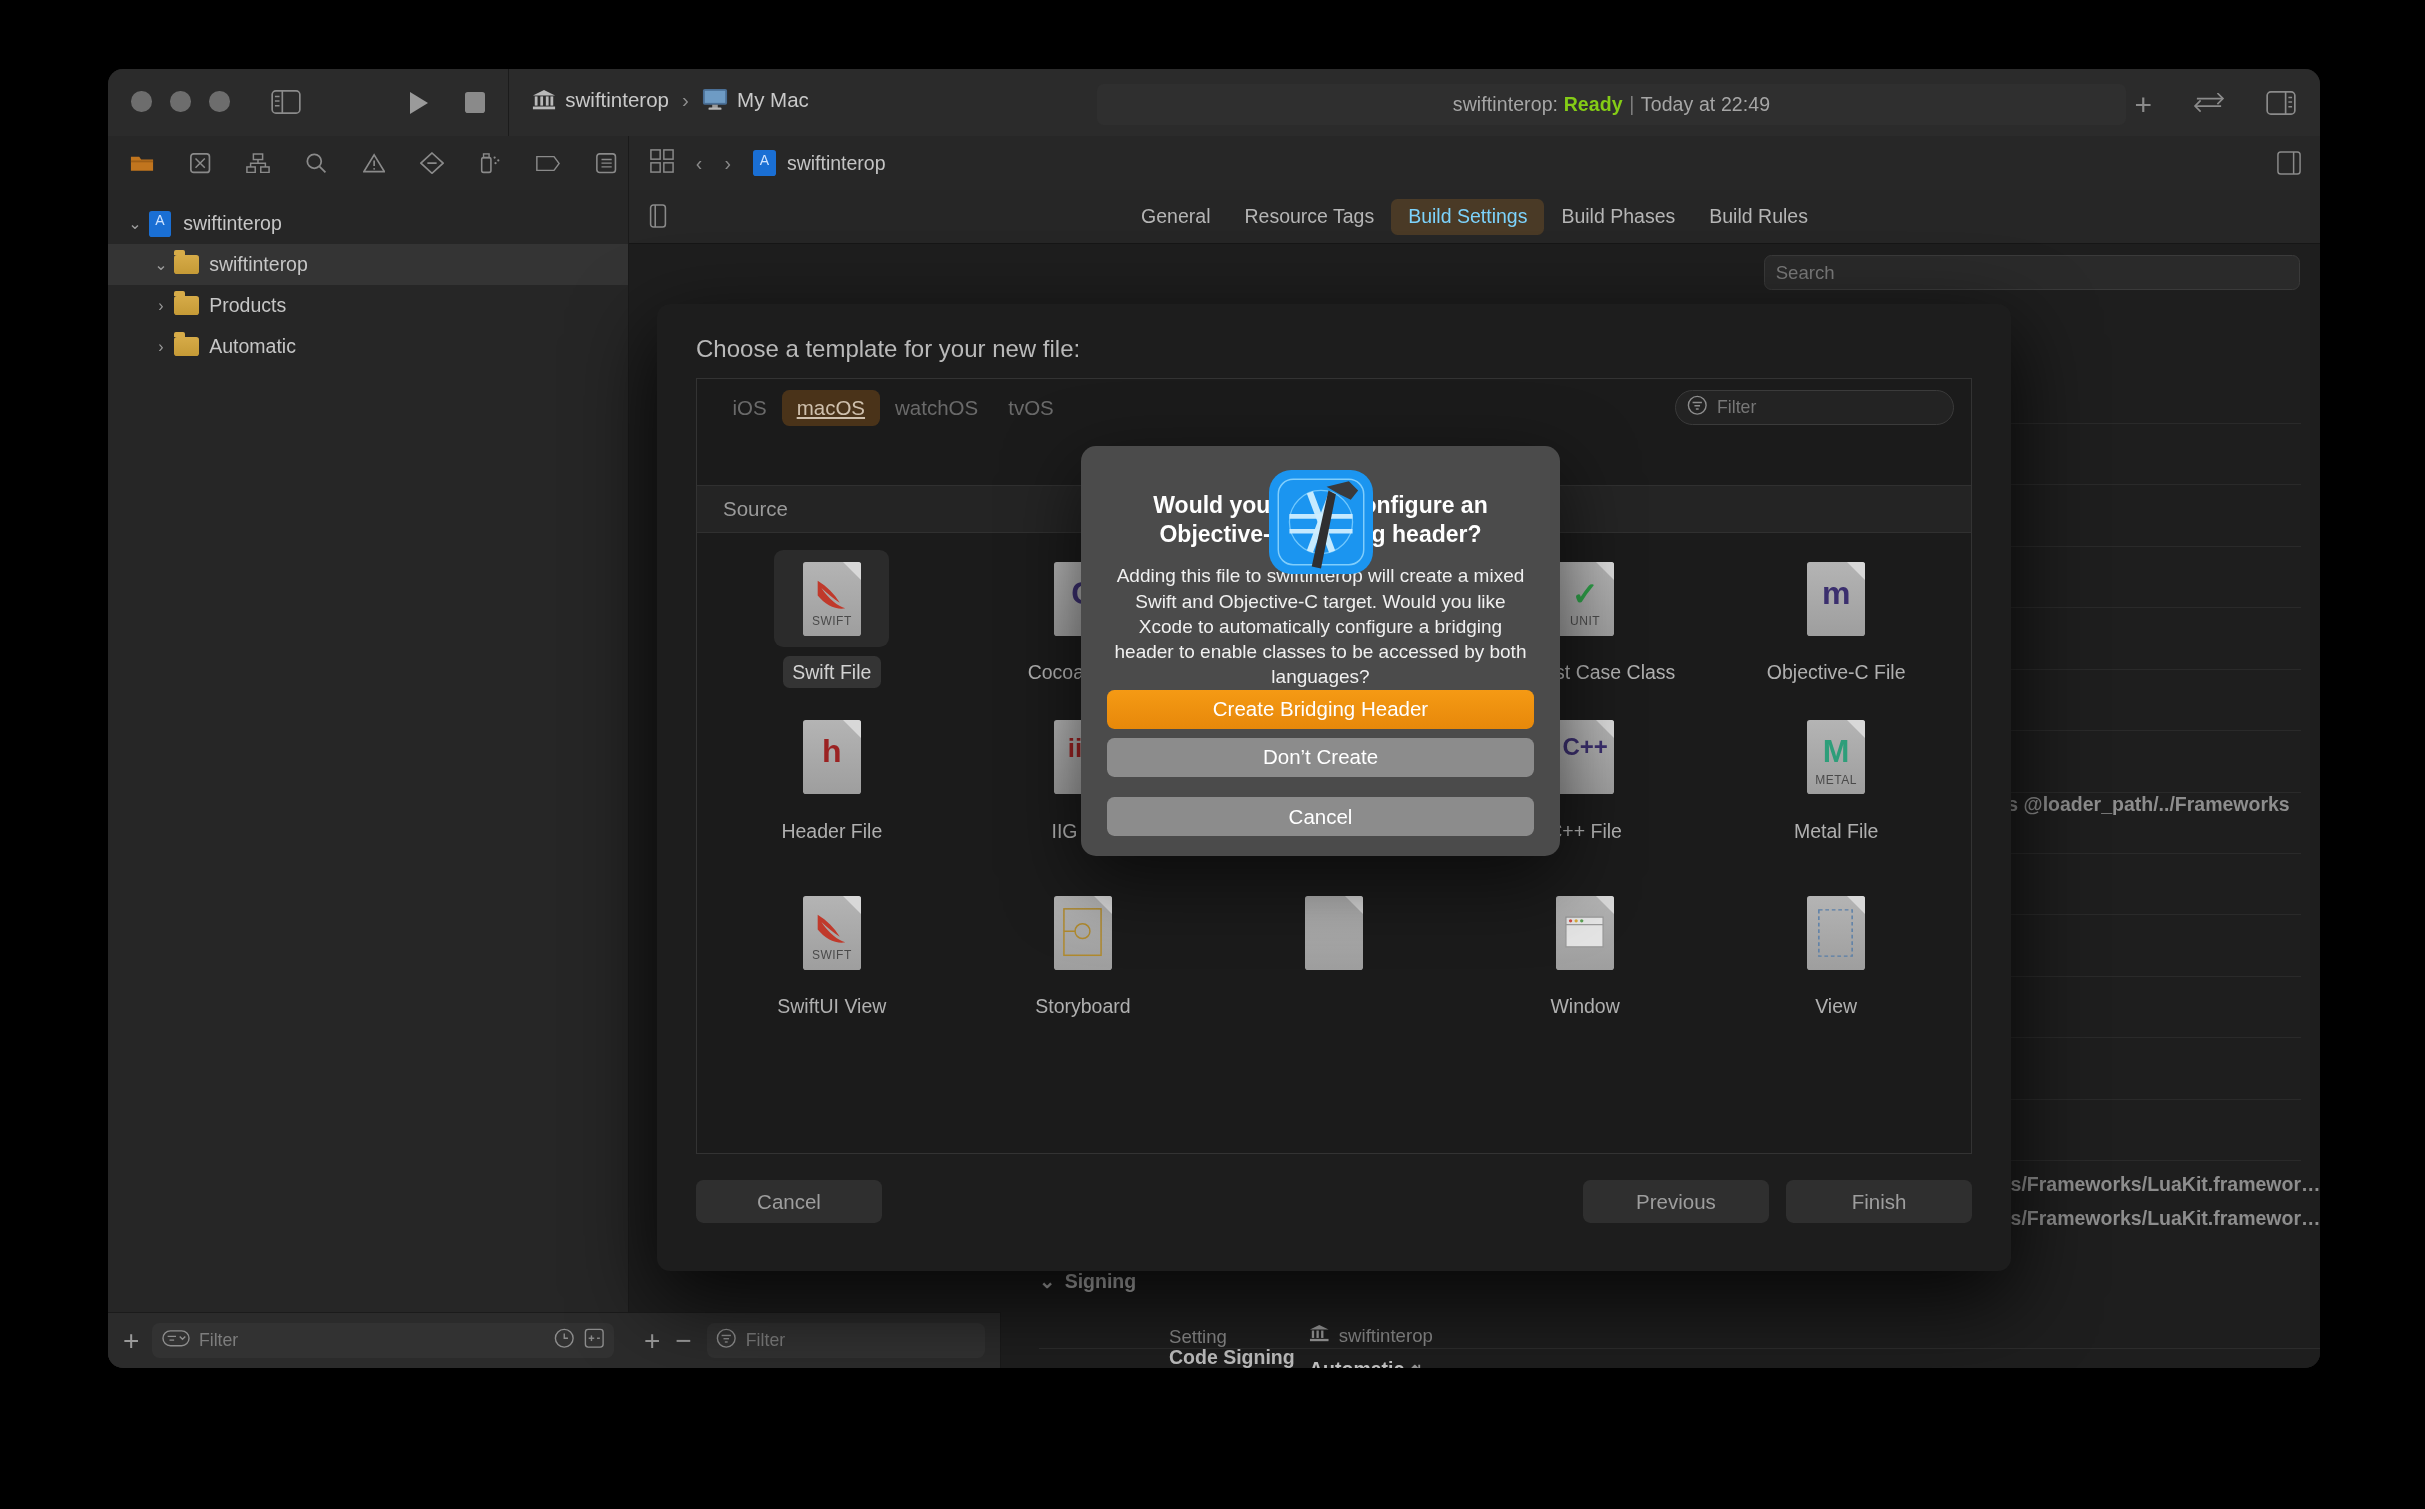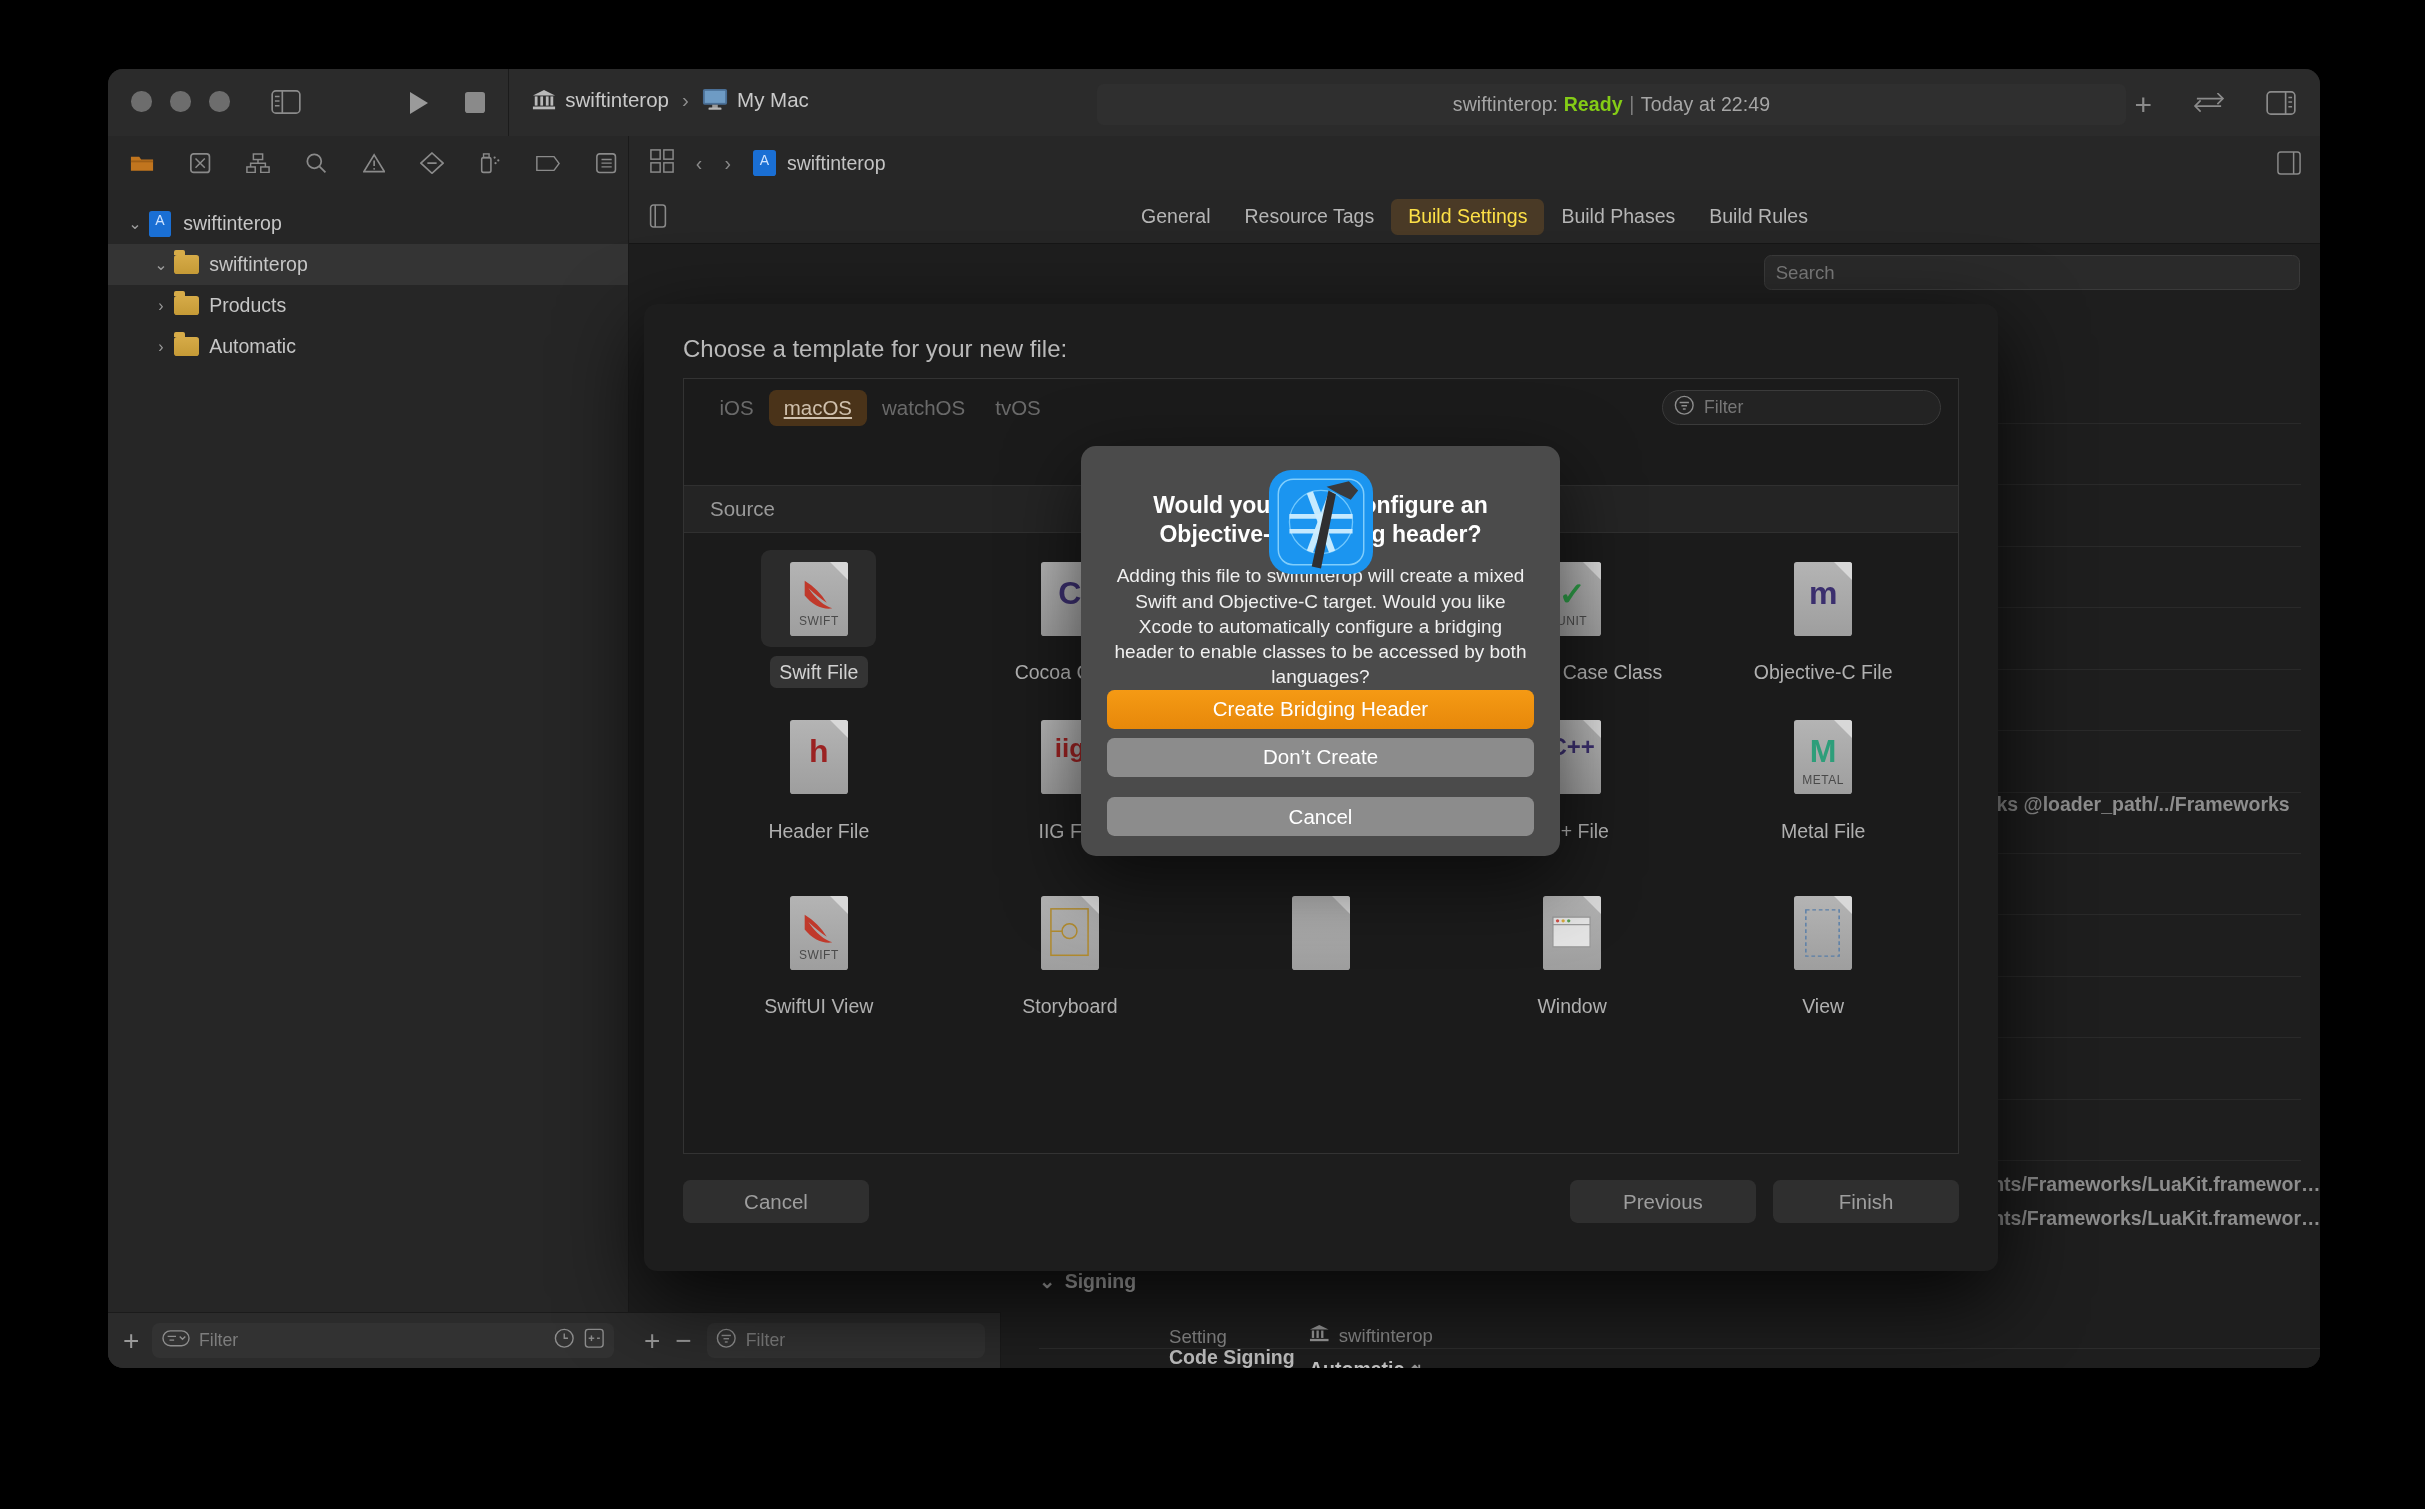--- a/index.html
+++ b/index.html
@@ -75,21 +75,21 @@
   .nav-filterbar { position:absolute; left:0; bottom:0; width:521px; height:56px; background:#2b2b2b; border-top:0.9px solid #1b1b1b; display:flex; align-items:center; gap: 13px; padding: 0 15px; }
   .plus-ic { color:#9a9a9a; font-size: 28px; line-height:1; }
   .filter-field { flex:1; height: 35px; background:#323232; border-radius: 7.4px; display:flex; align-items:center; gap: 9.3px; padding: 0 9.3px; color:#7d7d7d; font-size:17.7px; }
   .filter-field .tail { margin-left:auto; display:flex; gap:9.3px; color:#8d8d8d; }
 
   
   .editor { position:absolute; left:521px; top:121px; right:0; bottom:0; background:#1e1e1e; }
   .tabbar { height: 54px; background:#262626; display:flex; align-items:center; justify-content:center; gap:0; position:relative; border-bottom:0.9px solid #161616;}
   .tabbar .lead { position:absolute; left: 17px; top: 13px; color:#8a8a8a; }
   .tab { font-size:19.5px; color:#b5b5b5; padding: 6.5px 17px; border-radius:6.5px; }
-  .tab.active { background:#4a3a26; color:#fde047; }
+  .tab.active { background:#4a3a26; color:#7dd3fc; }
 
   .search-row { height: 58px; position:relative; }
   .search-field { position:absolute; right: 20.5px; top: 11.2px; width: 536px; height: 35px; background:#2a2a2a; border:0.9px solid #3a3a3a; border-radius: 7.4px; color:#7a7a7a; font-size:18.6px; display:flex; align-items:center; padding-left: 11.2px; }
 
   .bs-rows { position:absolute; left:0; right:0; top: 112px; bottom: 56px; }
   .bs-line { position:absolute; left: 34px; right: 18.6px; height:0.9px; background:#2a2a2a; }
   .bs-val { position:absolute; color:#8d8d8d; font-size: 19.5px; font-weight: bold; white-space:nowrap; }
 
   .signing-head { position:absolute; left: 931px; top: 1201px; color:#c8c8c8; font-size:19.5px; font-weight:bold; display:flex; align-items:center; gap:9.3px;}
   .sig-table { position:absolute; left: 931px; right: 0; top: 1238px; }
@@ -99,21 +99,21 @@
   .sig-row { display:flex; height: 41px; align-items:center; border-top:0.9px solid #2c2c2c; color:#c0c0c0; font-size:19.5px; font-weight:bold; }
   .sig-row .c1 { width: 270px; padding-left: 130px; }
   .sig-row .c2 { color:#c6c6c6; }
   .stepper { font-size: 15px; color:#9a9a9a; margin-left:6.5px; }
 
   .mid-filterbar { position:absolute; left: 521px; bottom:0; width: 372px; height: 56px; background:#2b2b2b; border-top:0.9px solid #1b1b1b; border-right:0.9px solid #1a1a1a; display:flex; align-items:center; gap: 15px; padding: 0 15px; }
   .minus-ic { color:#9a9a9a; font-size: 28px; line-height:1; }
 
   
   .sheet {
-    position:absolute; left: 536px; top: 235px;
+    position:absolute; left: 549px; top: 235px;
     width: 1354px; height: 967px;
     background: #1d1d1d; border-radius: 13px;
     box-shadow: 0 28px 84px rgba(0,0,0,0.8);
     overflow:hidden;
   }
   .sheet-title { position:absolute; left: 39px; top: 31px; color:#b9b9b9; font-size: 24px; }
   .sheet-inner {
     position:absolute; left: 39px; top: 74px; right: 39px; bottom: 117px;
     border:0.9px solid #333; border-radius: 0; background:#1b1b1b; overflow:hidden;
   }

